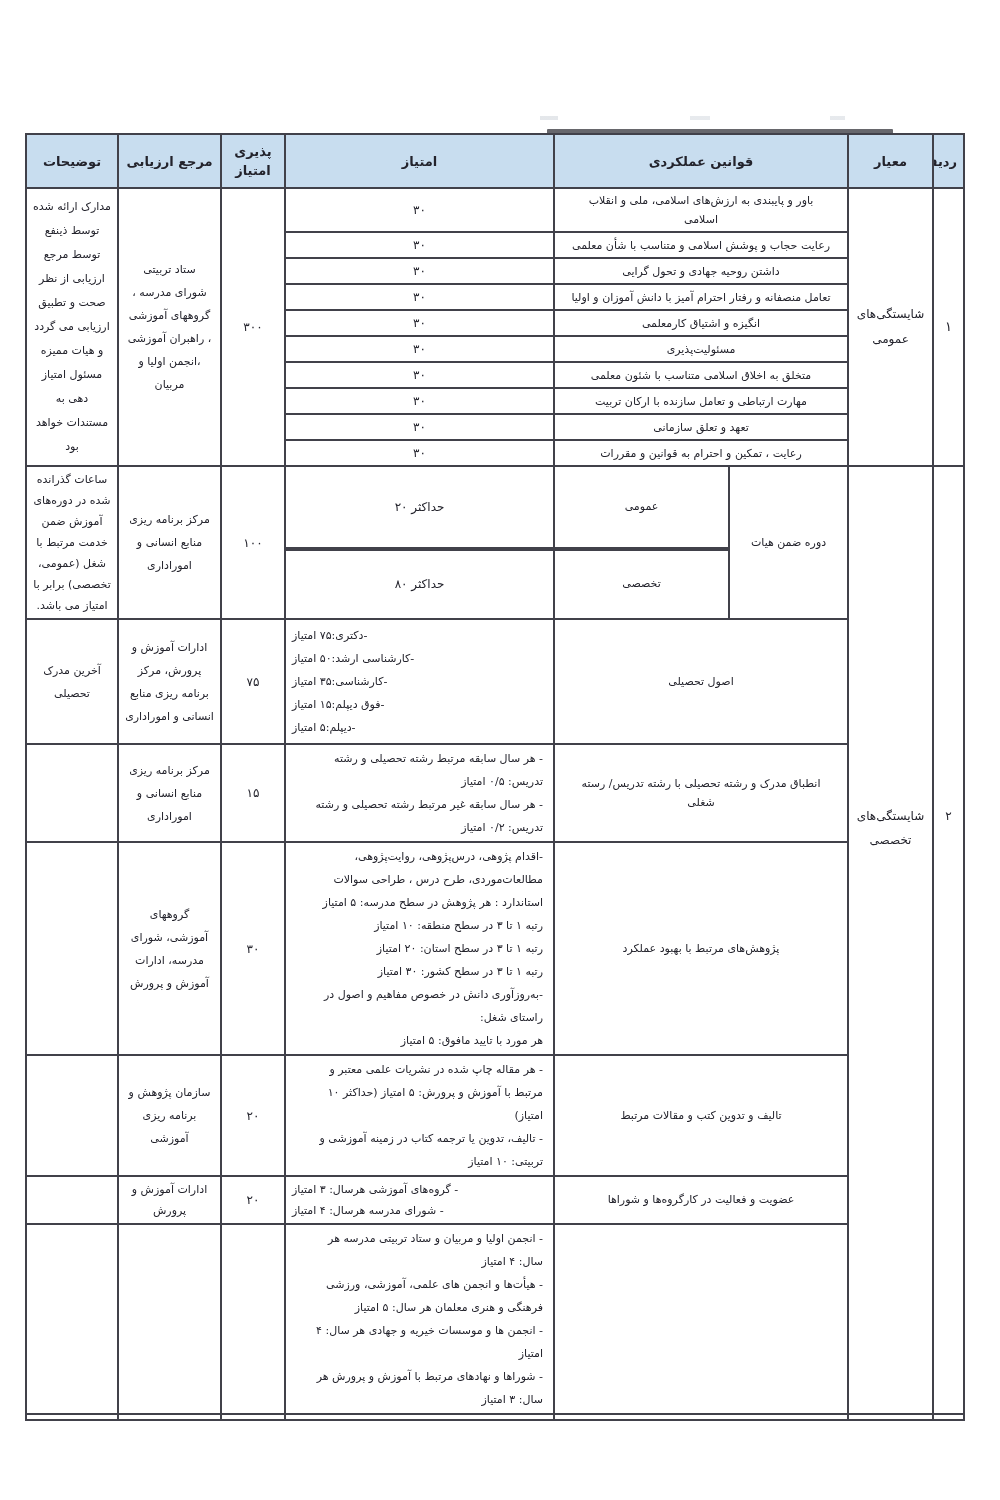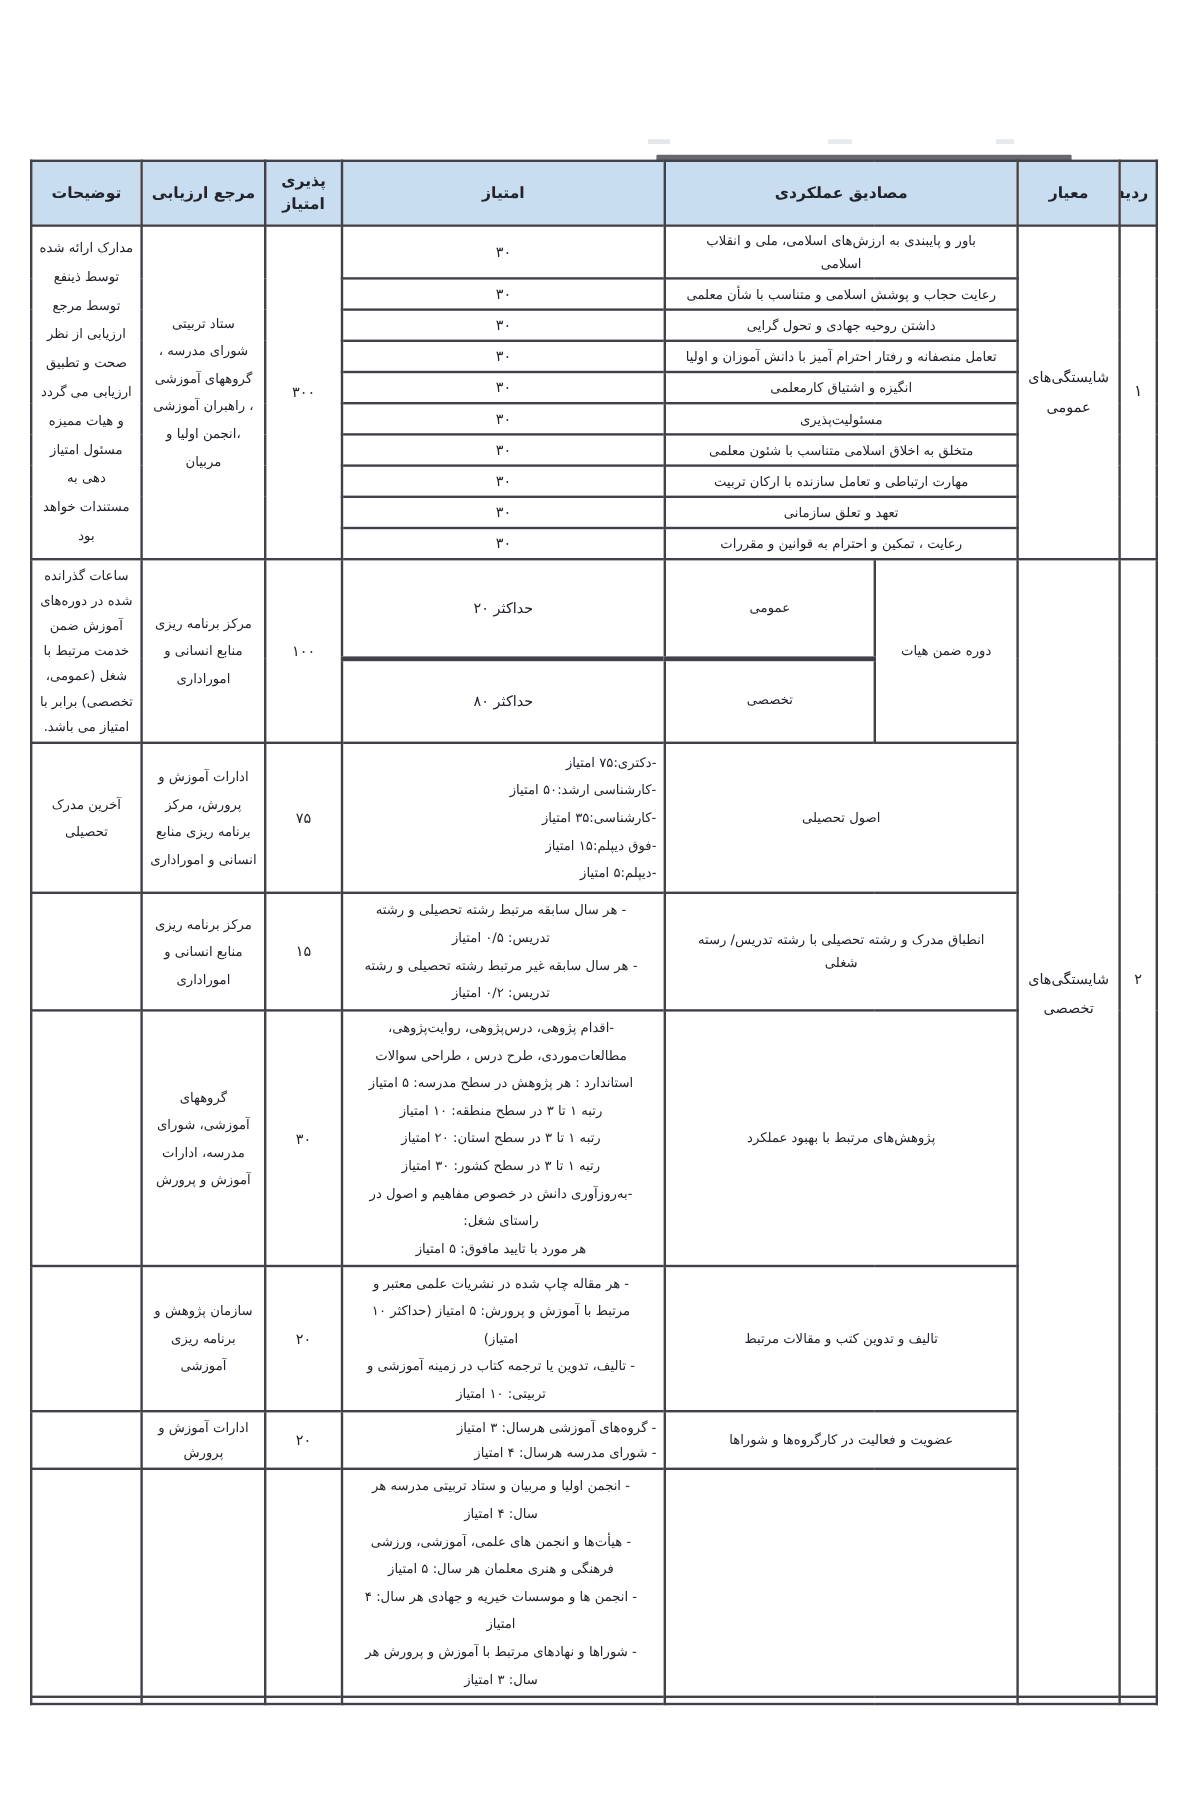--- a/index.html
+++ b/index.html
@@ -29,22 +29,22 @@
     word-break:normal;
   }
   tr.hdr td{
     background:#c8ddef;
     font-weight:bold;
     font-size:13px;
     line-height:19px;
     white-space:pre-line;
   }
   .pre{white-space:pre-line;line-height:23px;text-align:center;}
-  .score-list{white-space:pre-line;line-height:23px;text-align:center;padding-right:10px;}
-  .score-list-center{white-space:pre-line;line-height:23px;text-align:right;}
+  .score-list{white-space:pre-line;line-height:23px;text-align:right;padding-right:10px;}
+  .score-list-center{white-space:pre-line;line-height:23px;text-align:left;}
   .score{font-size:12px;}
   .maxcol{font-size:12px;margin-top:40px;}
   .crit-cell{vertical-align:top;}
   .crit-cell .shift{padding-top:335px;white-space:pre-line;line-height:24px;font-size:12px;}
   .crit-cell-1{font-size:12px;white-space:pre-line;line-height:25px;}
   .radif{font-size:13px;}
   .masadiq-item{line-height:19px;white-space:pre-line;}
   .empty-cell{}
   
   .artifact-top{
@@ -74,21 +74,21 @@
       <col style="width:269px">
         <col style="width:64px">
         <col style="width:103px">
         <col style="width:92px">
     </colgroup>
 
     <tbody>
         <tr class="hdr" style="height:54px">
       <td>ردیف</td>
       <td>معیار</td>
-      <td colspan="2">مصادیق عملکردی</td>
+      <td colspan="2">قوانین عملکردی</td>
       <td>امتیاز</td>
       <td>پذیری
 امتیاز</td>
       <td>مرجع ارزیابی</td>
       <td>توضیحات</td>
     </tr>
 
     <tr style="height:44px">
       <td rowspan="10" class="radif">۱</td>
       <td rowspan="10" class="crit-cell-1">شایستگی‌های

